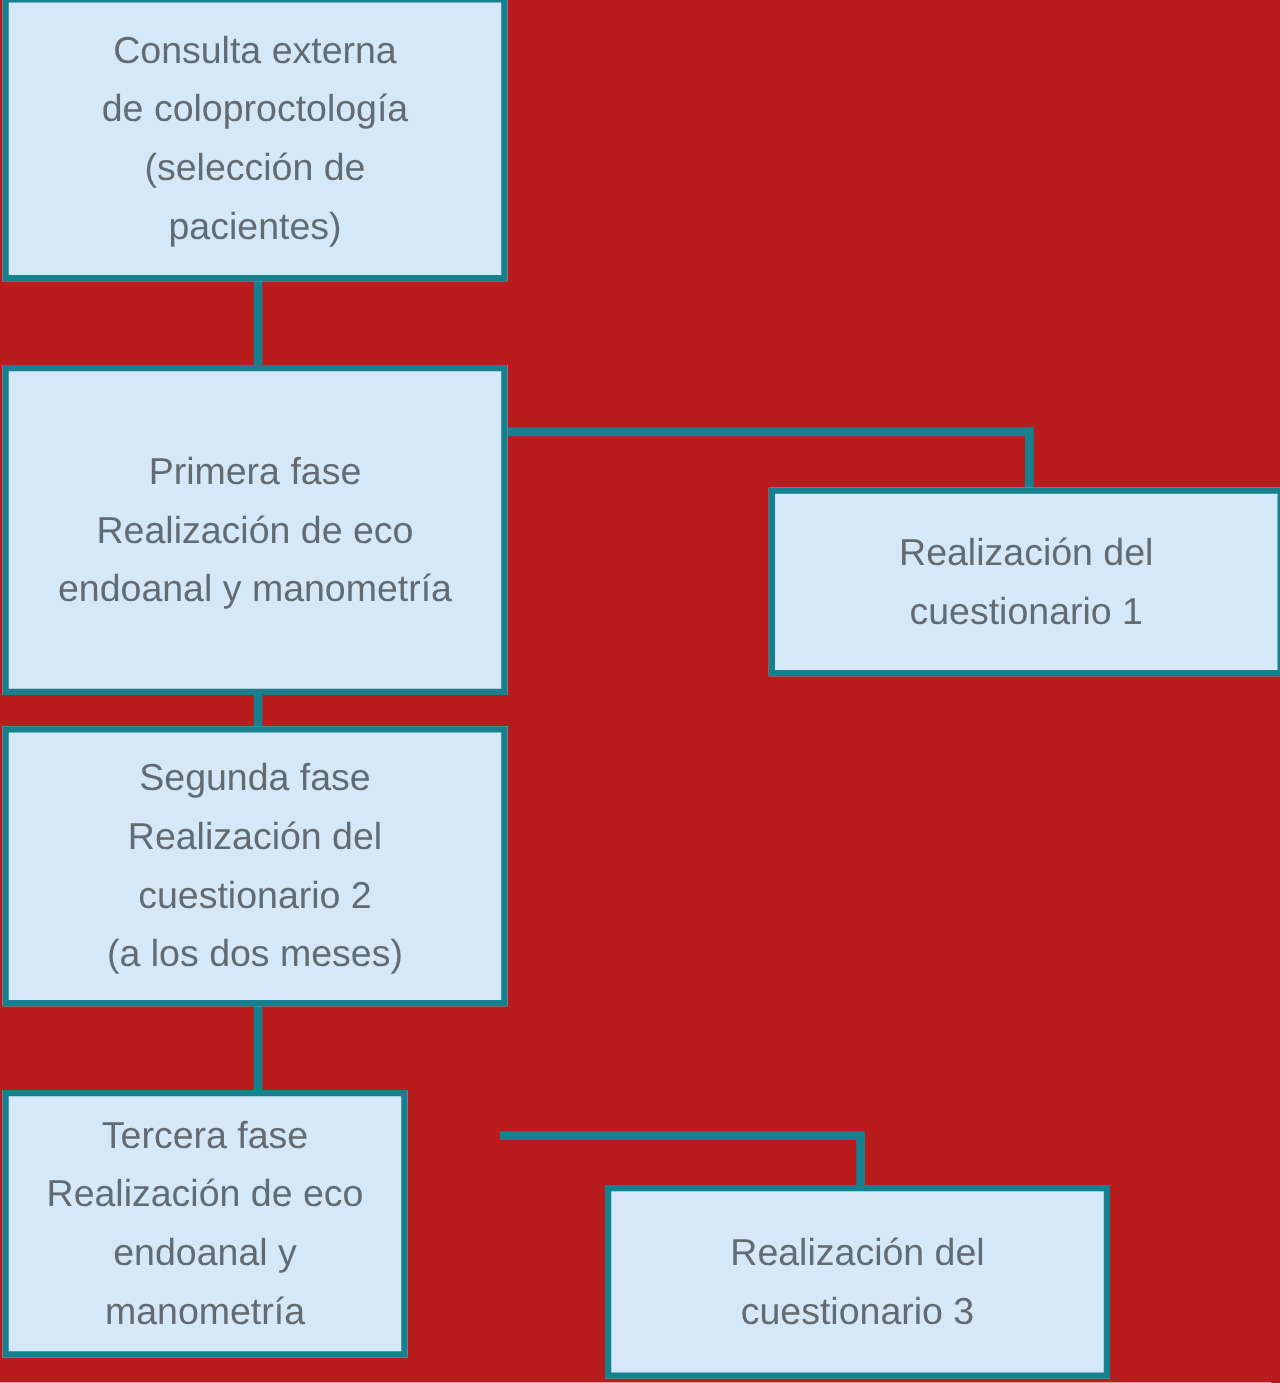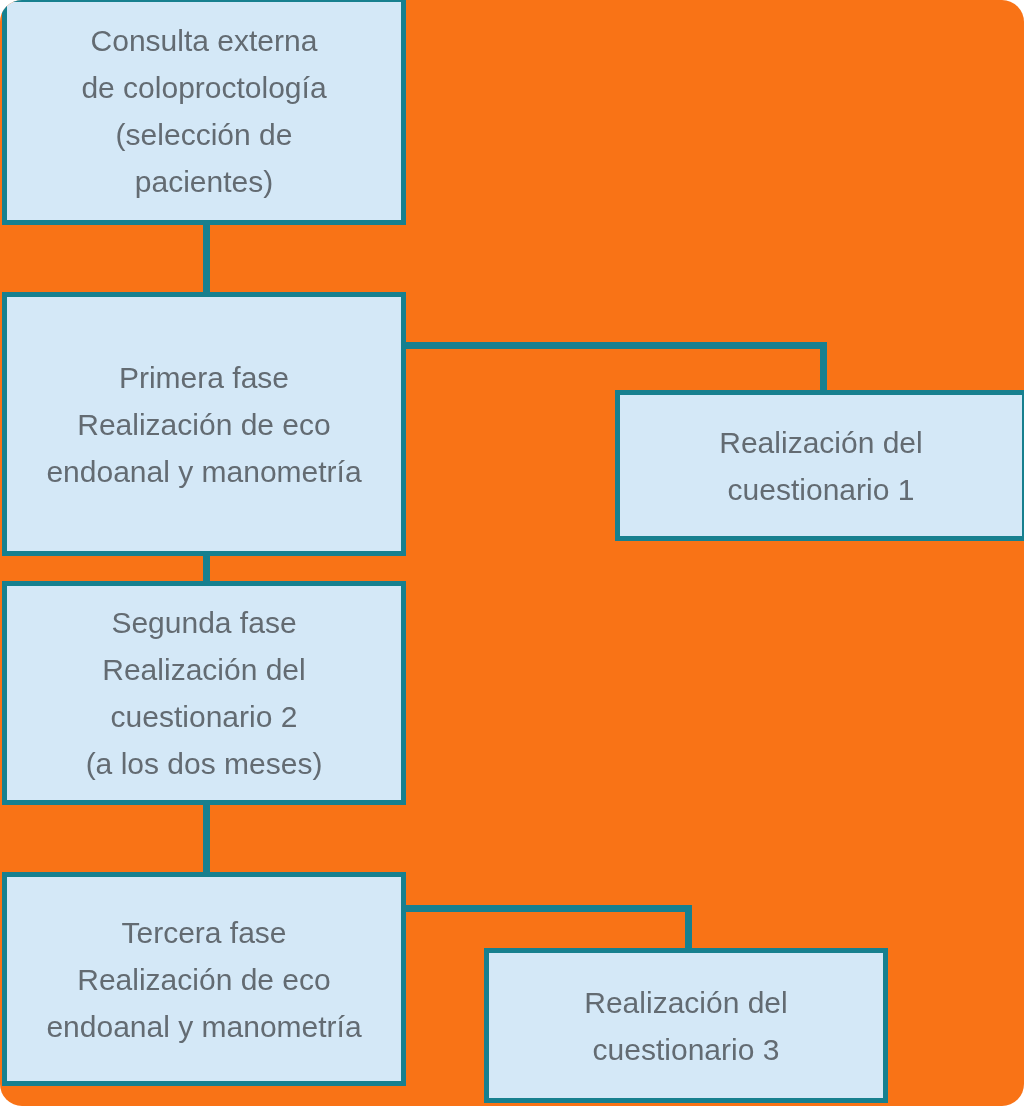--- a/index.html
+++ b/index.html
@@ -8,23 +8,22 @@
     padding: 0;
     background: #ffffff;
   }
   body {
     font-family: "Liberation Sans", sans-serif;
   }
   #canvas {
     position: relative;
     width: 1024px;
     height: 1106px;
-    background: #f97316;
+    background: #b91c1c;
     overflow: hidden;
-    border-radius: 22px;
   }
   .node {
     position: absolute;
     box-sizing: border-box;
     background: #d4e8f7;
     border: 5px solid #17808f;
     display: flex;
     align-items: center;
     justify-content: center;
     text-align: center;
@@ -70,20 +69,20 @@
 endoanal y manometría</div>
 
   <div class="node" style="left:615px; top:390px; width:412px; height:151px;">Realización del
 cuestionario 1</div>
 
   <div class="node" style="left:2px; top:581px; width:404px; height:224px;">Segunda fase
 Realización del
 cuestionario 2
 (a los dos meses)</div>
 
-  <div class="node" style="left:2px; top:872px; width:404px; height:214px;">Tercera fase
+  <div class="node" style="left:2px; top:872px; width:324px; height:214px;">Tercera fase
 Realización de eco
 endoanal y manometría</div>
 
   <div class="node" style="left:484px; top:948px; width:404px; height:155px;">Realización del
 cuestionario 3</div>
 
 </div>
 
 </body></html>

